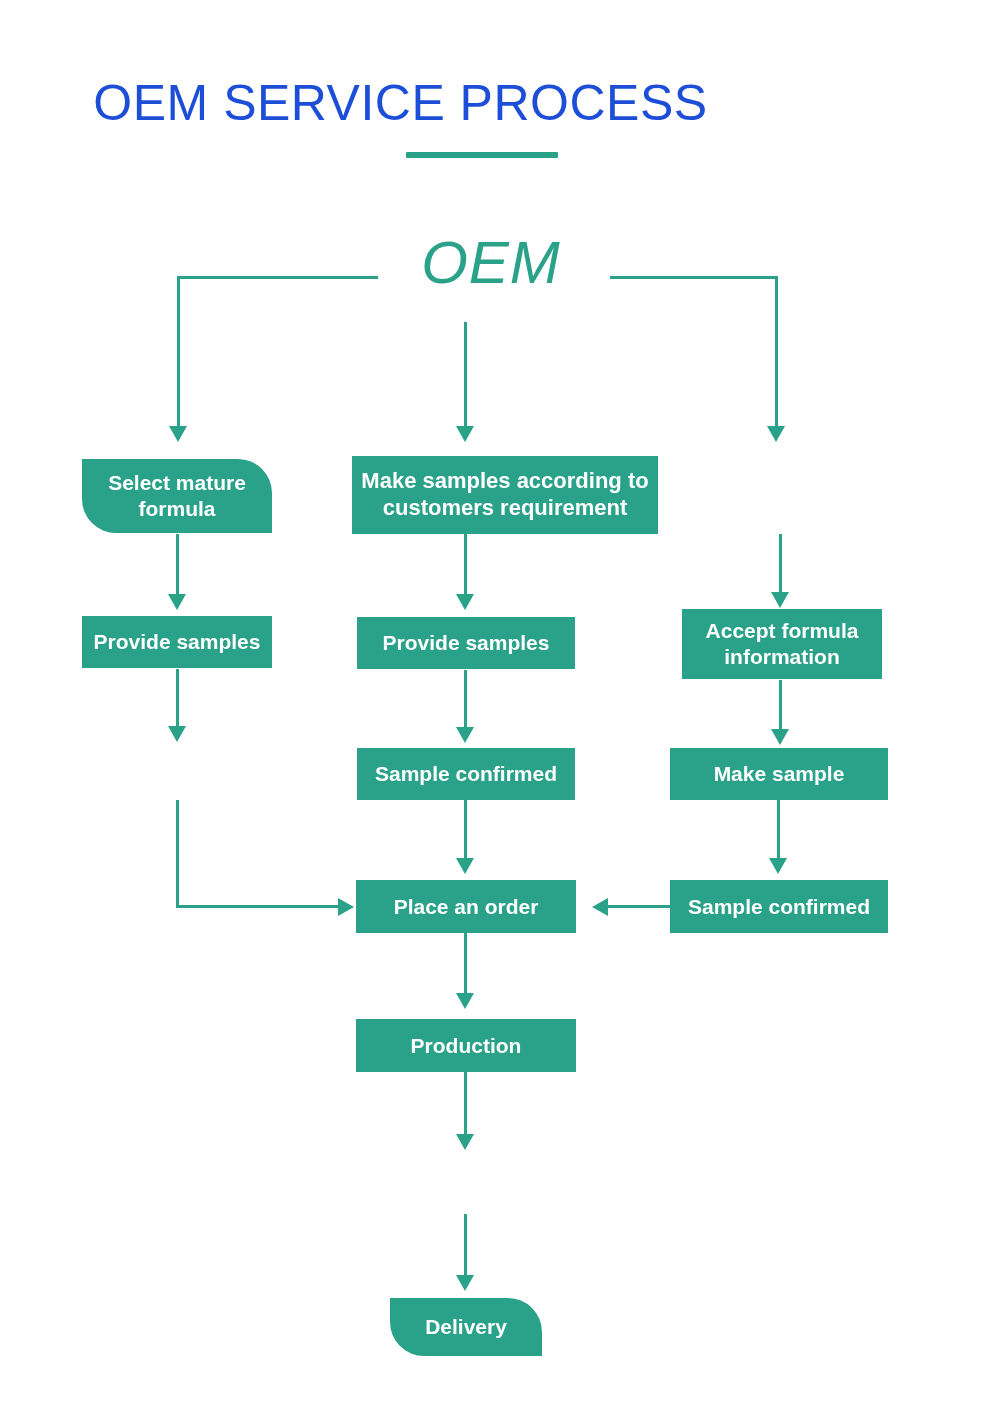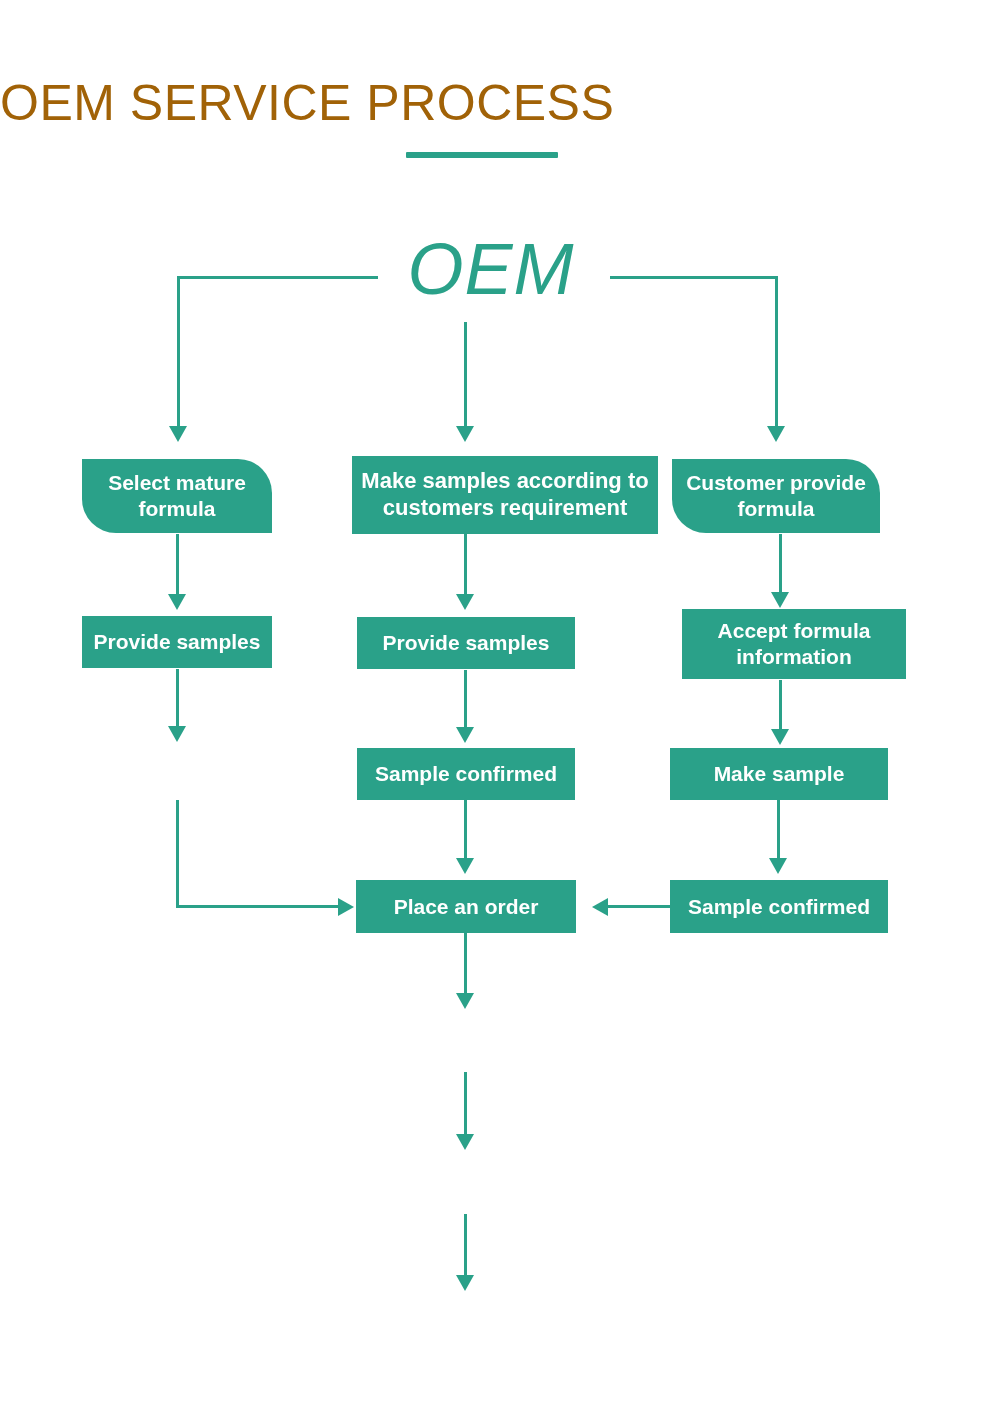--- a/index.html
+++ b/index.html
@@ -19,43 +19,44 @@
     background: #ffffff;
     overflow: hidden;
   }
 
   
   .page-title {
     position: absolute;
     left: 0;
     top: 74px;
     width: 801px;
+    text-align: center;
     font-size: 50px;
     font-weight: 400;
     letter-spacing: 0.5px;
-    color: #a16207;
+    color: #1d4ed8;
     font-family: "Liberation Sans", sans-serif;
   }
   .title-rule {
     position: absolute;
     left: 406px;
     top: 152px;
     width: 152px;
     height: 6px;
     background: #2aa189;
     border-radius: 1px;
   }
 
   .oem-word {
     position: absolute;
     left: 0;
     top: 228px;
     width: 982px;
     text-align: center;
-    font-size: 72px;
+    font-size: 60px;
     font-style: italic;
     font-weight: 400;
     color: #2aa189;
     letter-spacing: 1px;
   }
 
   
   .node {
     position: absolute;
     background: #2aa189;
@@ -129,36 +130,35 @@
   <div class="arrow-down" style="left:456px; top:426px;"></div>
 
   <div class="hline" style="left:610px; top:276px; width:168px;"></div>
   <div class="vline" style="left:775px; top:276px; height:152px;"></div>
   <div class="arrow-down" style="left:767px; top:426px;"></div>
 
   <div class="node leaf" style="left:82px; top:459px; width:190px; height:74px;">Select mature formula</div>
 
   <div class="node" style="left:320px; top:456px; width:306px; height:78px; font-size:22px;margin-left:32px;">Make samples according to customers requirement</div>
 
-  <div class="node leaf" style="left:672px; top:459px; width:208px; height:74px;">Customer provide formula</div>
 
   <div class="vline" style="left:176px; top:534px; height:64px;"></div>
   <div class="arrow-down" style="left:168px; top:594px;"></div>
 
   <div class="vline" style="left:464px; top:534px; height:64px;"></div>
   <div class="arrow-down" style="left:456px; top:594px;"></div>
 
   <div class="vline" style="left:779px; top:534px; height:62px;"></div>
   <div class="arrow-down" style="left:771px; top:592px;"></div>
 
   <div class="node" style="left:82px; top:616px; width:190px; height:52px;">Provide samples</div>
 
   <div class="node" style="left:357px; top:617px; width:218px; height:52px;">Provide samples</div>
 
-  <div class="node" style="left:682px; top:609px; width:224px; height:70px;">Accept formula information</div>
+  <div class="node" style="left:682px; top:609px; width:200px; height:70px;">Accept formula information</div>
 
   <div class="vline" style="left:176px; top:669px; height:62px;"></div>
   <div class="arrow-down" style="left:168px; top:726px;"></div>
 
   <div class="vline" style="left:464px; top:670px; height:62px;"></div>
   <div class="arrow-down" style="left:456px; top:727px;"></div>
 
   <div class="vline" style="left:779px; top:680px; height:54px;"></div>
   <div class="arrow-down" style="left:771px; top:729px;"></div>
 
@@ -180,22 +180,24 @@
   <div class="node" style="left:356px; top:880px; width:220px; height:53px;">Place an order</div>
 
   <div class="node" style="left:670px; top:880px; width:218px; height:53px;">Sample confirmed</div>
 
   <div class="hline" style="left:608px; top:905px; width:62px;"></div>
   <div class="arrow-left" style="left:592px; top:898px;"></div>
 
   <div class="vline" style="left:464px; top:933px; height:64px;"></div>
   <div class="arrow-down" style="left:456px; top:993px;"></div>
 
+  <div class="node" style="left:356px; top:1019px; width:220px; height:53px;">Production</div>
 
   <div class="vline" style="left:464px; top:1072px; height:66px;"></div>
   <div class="arrow-down" style="left:456px; top:1134px;"></div>
 
 
   <div class="vline" style="left:464px; top:1214px; height:64px;"></div>
   <div class="arrow-down" style="left:456px; top:1275px;"></div>
 
+  <div class="node leaf" style="left:390px; top:1298px; width:152px; height:58px;">Delivery</div>
 
 </div>
 
 </body></html>

